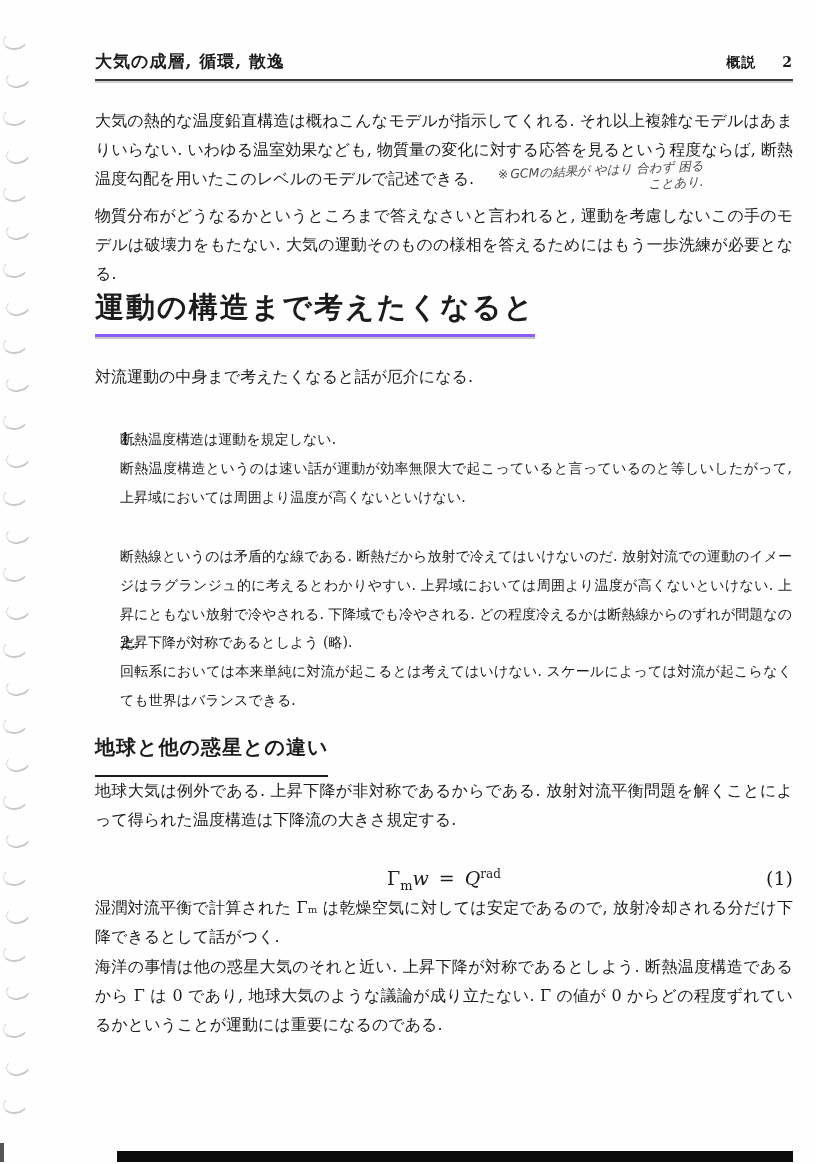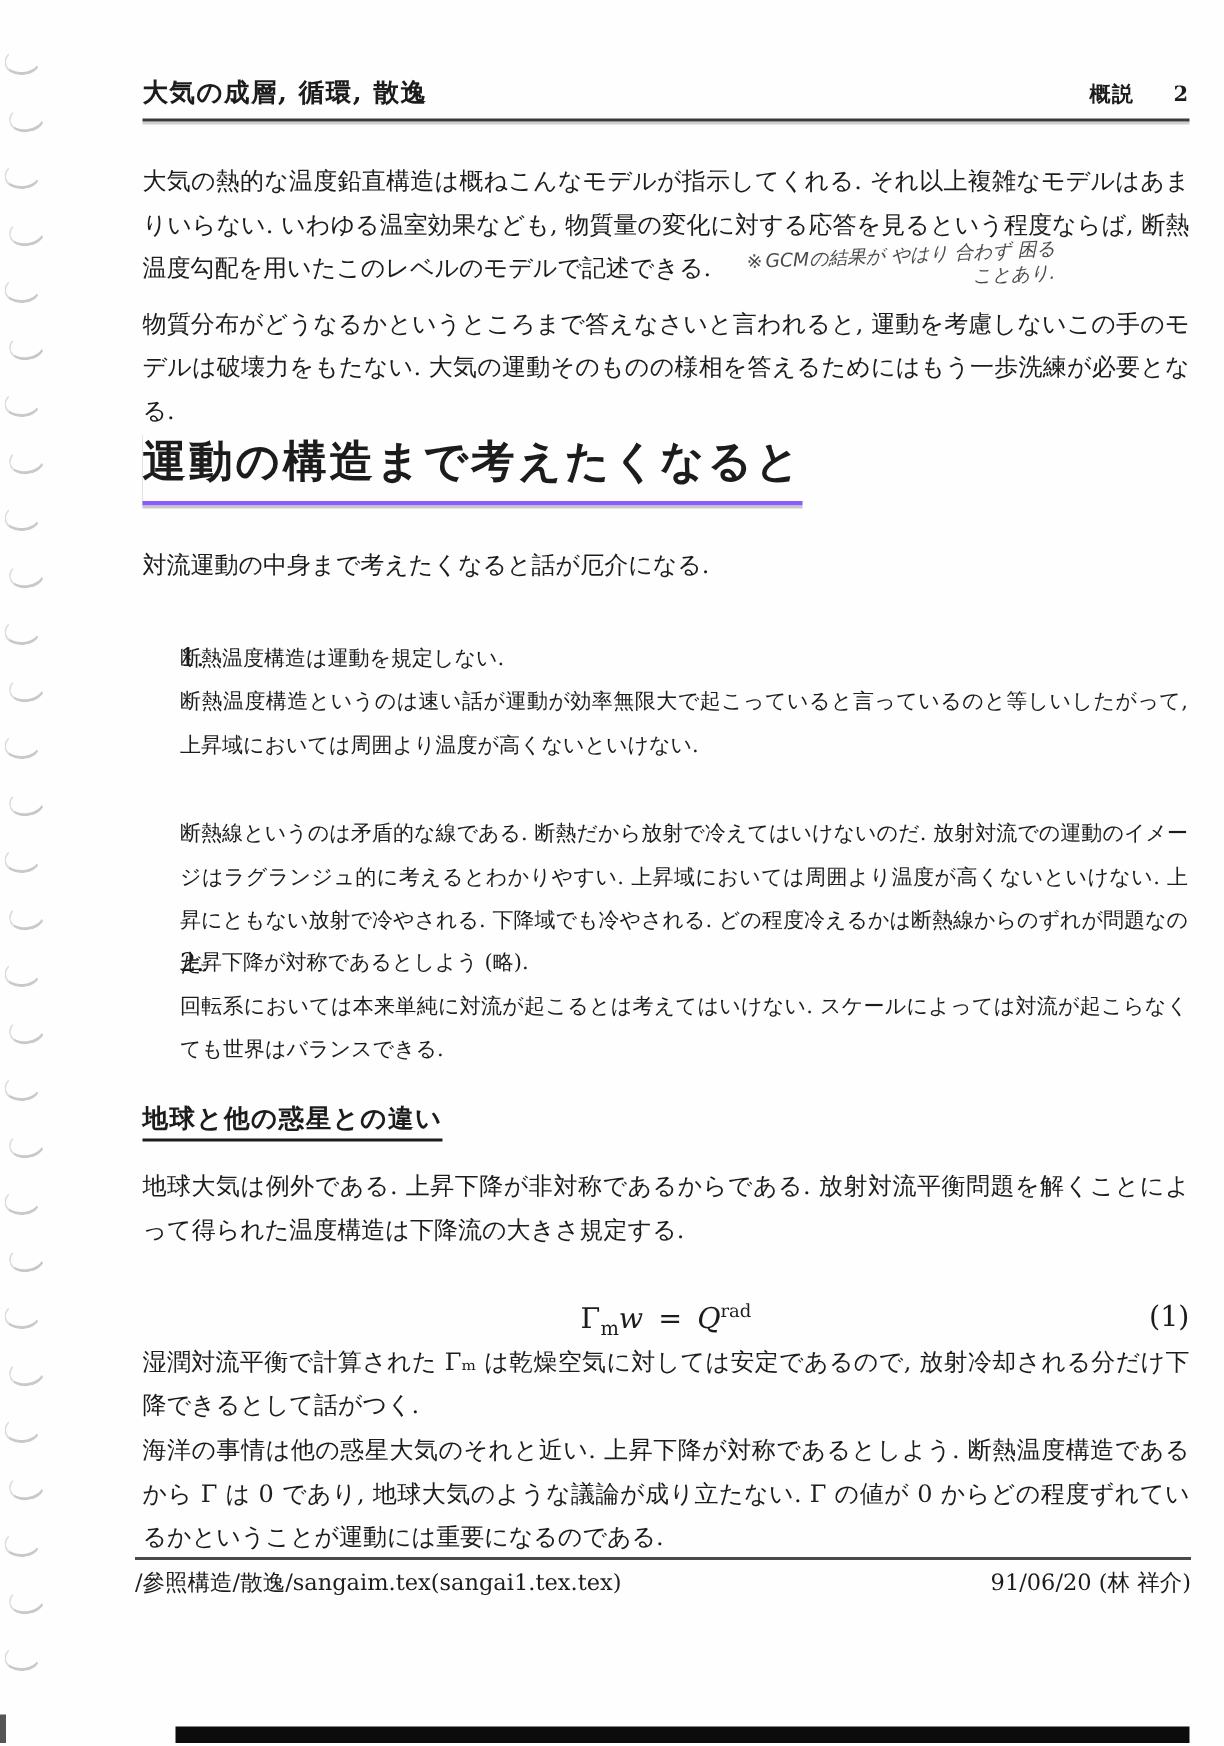--- a/index.html
+++ b/index.html
@@ -61,22 +61,22 @@
   .list-item { position: absolute; left: 120px; width: 672px; }
   .list-num { position: absolute; left: 0; top: 0; font-size: 17px; line-height: 29px; }
   .list-body {
     font-size: 14px; line-height: 29px;
     text-align: justify; text-justify: inter-ideograph;
   }
   .list-extra { margin-top: 30px; }
 
   .subsection-heading {
     position: absolute; left: 95px; top: 734px;
-    font-size: 17px; font-weight: bold; letter-spacing: 1px;
-    padding-bottom: 2px;
+    font-size: 20px; font-weight: bold; letter-spacing: 1px;
+    padding-bottom: 14px;
     border-bottom: 2px solid #1c1c1c;
   }
 
   .equation { position: absolute; left: 95px; top: 847px; width: 698px; height: 30px; font-size: 19px; margin-top: 20px; }
   .eq-center { position: absolute; left: 0; right: 0; text-align: center; }
   .eq-var { font-style: italic; }
   .eq-gamma { font-style: normal; }
   sub.eq-sub { font-size: 13px; }
   sup.eq-sup { font-size: 12px; font-style: normal; }
   .eq-equals { padding: 0 10px; }
@@ -172,24 +172,17 @@
     <span class="eq-center">
       <span class="eq-gamma">Γ</span><sub class="eq-sub">m</sub><span class="eq-var">w</span><span class="eq-equals">=</span><span class="eq-var">Q</span><sup class="eq-sup">rad</sup>
     </span>
     <span class="eq-number">(1)</span>
   </div>
 
   <div class="para" style="top:893px">湿潤対流平衡で計算された Γₘ は乾燥空気に対しては安定であるので, 放射冷却される分だけ下降できるとして話がつく.</div>
 
   <div class="para" style="top:952px">海洋の事情は他の惑星大気のそれと近い. 上昇下降が対称であるとしよう. 断熱温度構造であるから Γ は 0 であり, 地球大気のような議論が成り立たない. Γ の値が 0 からどの程度ずれているかということが運動には重要になるのである.</div>
 
-  <div class="footer">
-    <div class="footer-rule"></div>
-    <div class="footer-row">
-      <span>/參照構造/散逸/sangaim.tex(sangai1.tex.tex)</span>
-      <span>91/06/20 (林 祥介)</span>
-    </div>
-  </div>
 
   <div class="bottom-bar"></div>
   <div class="corner-tick"></div>
 
 </div>
 
 </body></html>

